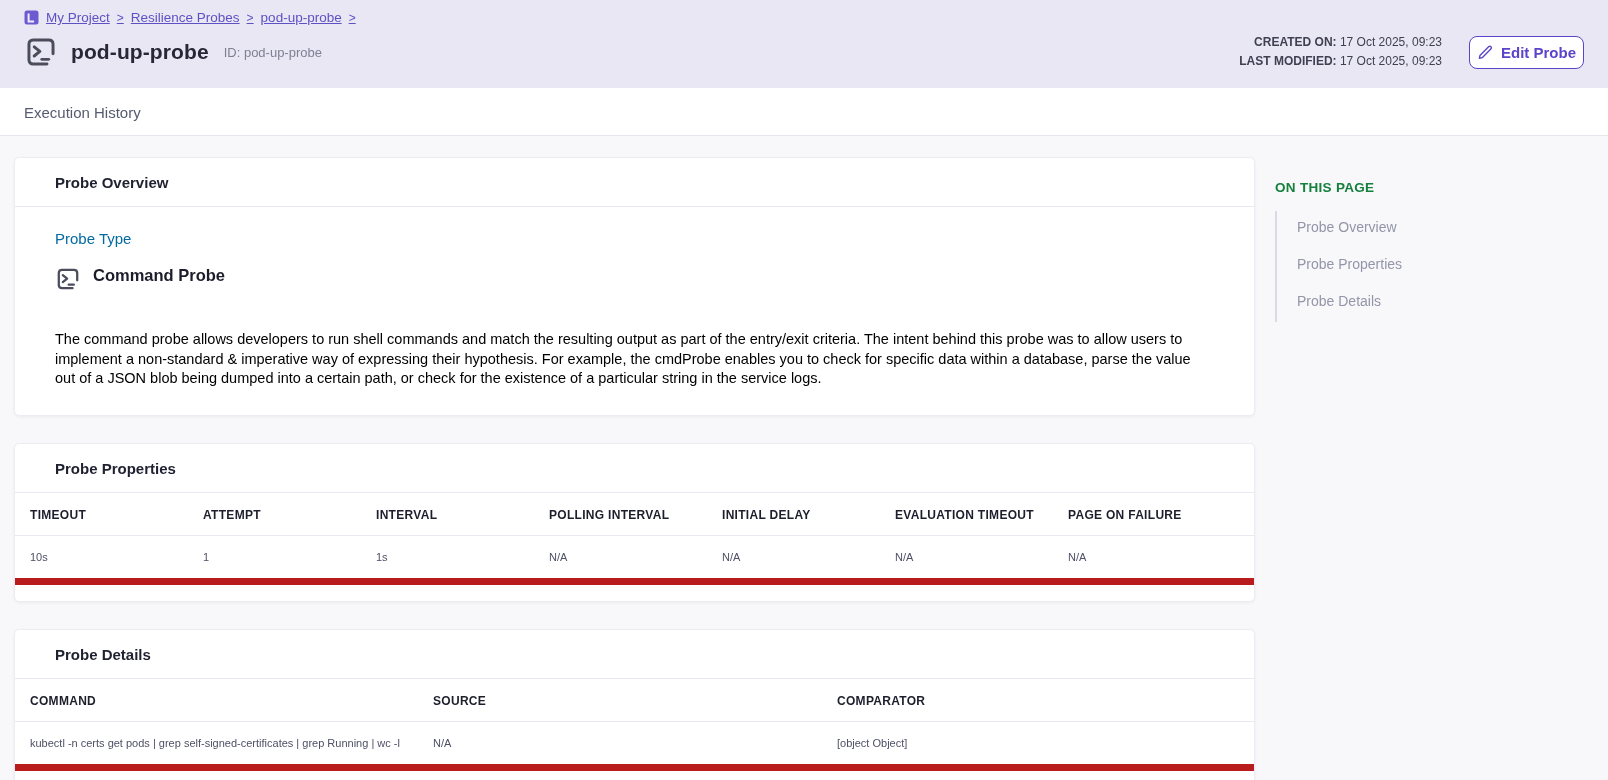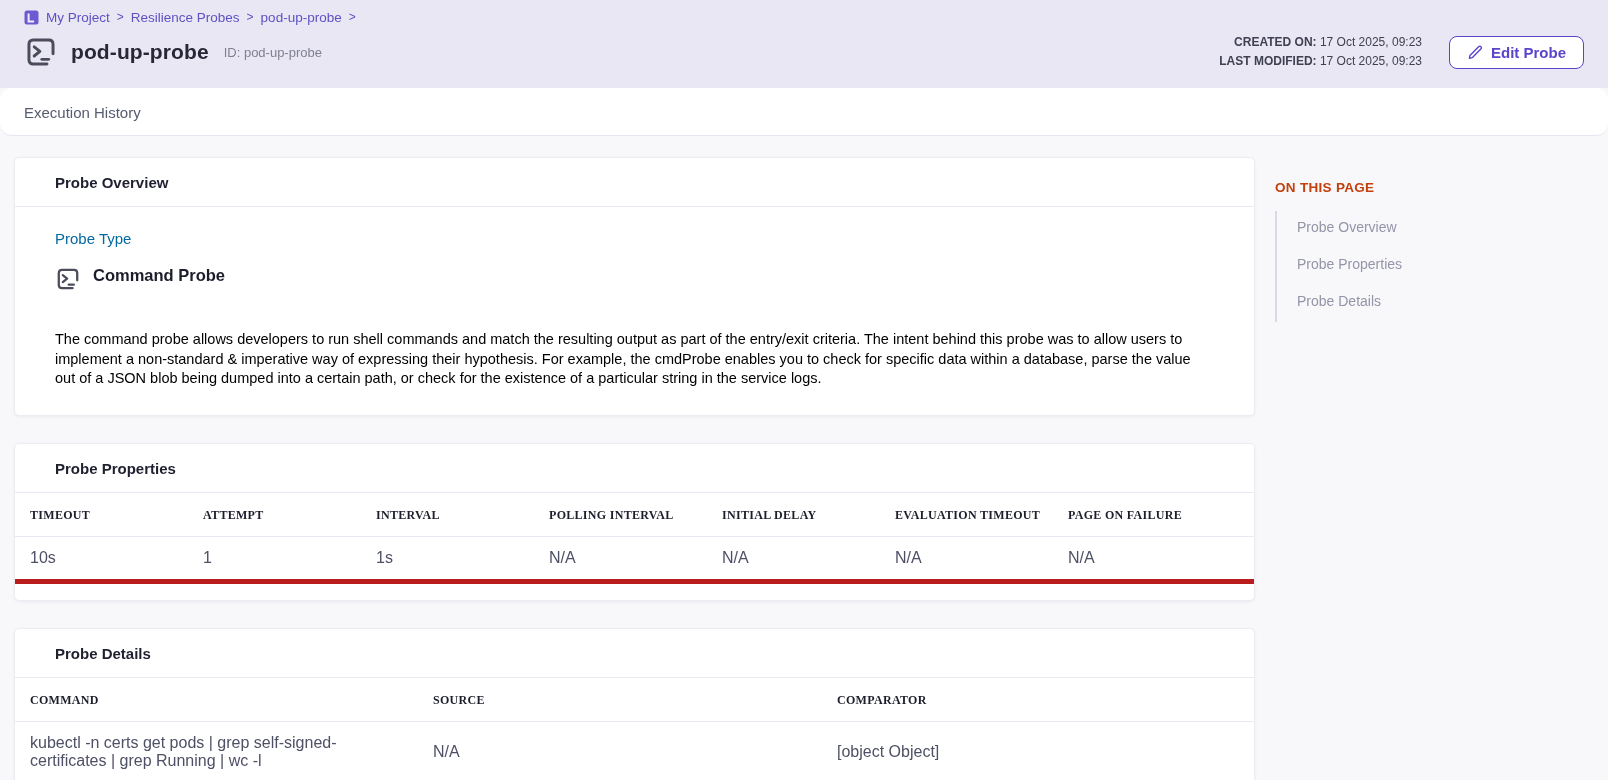--- a/index.html
+++ b/index.html
@@ -11,24 +11,26 @@
   }
 
   
   .topbar {
     height: 88px;
     background: #eae7f4;
     padding: 10px 24px 0 24px;
   }
   .breadcrumb {
     display: flex;
+    align-items: center;
     gap: 7px;
     font-size: 13.5px;
     color: #5d52c4;
     font-weight: 500;
+    text-decoration: underline;
   }
   .bc-icon { display: inline-flex; width: 15px; height: 15px; }
   .breadcrumb a { color: #5d52c4; text-decoration: none; cursor: pointer; }
   .bc-sep { color: #5d52c4; font-size: 12px; }
 
   .title-row {
     display: flex;
     align-items: center;
     margin-top: 8px;
     gap: 13px;
@@ -49,41 +51,40 @@
     line-height: 19px;
     margin-right: 14px;
     white-space: nowrap;
   }
   .meta-label { font-weight: 700; }
   .edit-btn {
     display: inline-flex;
     align-items: center;
     gap: 8px;
     height: 33px;
-    padding: 0 17px;
+    padding: 0 7px;
     background: #ffffff;
     border: 1.5px solid #5b44ca;
     border-radius: 8px;
     color: #5b44ca;
     font-family: inherit;
     font-size: 15px;
     font-weight: 700;
     cursor: pointer;
   }
   .edit-btn svg { flex-shrink: 0; }
 
   
   .tabs {
     height: 48px;
     background: #ffffff;
     border-bottom: 1px solid #e6e7ee;
     display: flex;
     gap: 20px;
     padding-left: 24px;
-    border-radius: 12px;
   }
   .tab {
     display: flex;
     align-items: center;
     font-size: 15px;
     color: #565b6f;
     font-weight: 500;
     cursor: pointer;
     border-bottom: 3px solid transparent;
     padding-top: 3px;
@@ -125,40 +126,39 @@
   table { width: 100%; border-collapse: collapse; table-layout: fixed; }
   th {
     text-align: left;
     font-size: 12px;
     font-weight: 700;
     color: #1d1e2c;
     letter-spacing: 0.3px;
     padding: 15px 8px 13px 15px;
     border-bottom: 1px solid #e9eaf1;
     white-space: nowrap;
-    font-family: Liberation Serif, serif;
   }
   td {
-    font-size: 16px;
+    font-size: 11px;
     color: #4e5065;
     padding: 12px 8px 12px 15px;
-    border-bottom: 5px solid #b91c1c;
+    border-bottom: 7px solid #b91c1c;
     vertical-align: middle;
     line-height: 18px;
   }
   .cmd-val { display: block; max-width: 372px; }
   .footer-space-sm { height: 16px; }
   .footer-space-lg { height: 21px; }
 
   
   .toc { margin-left: 20px; padding-top: 23px; }
   .toc-title {
     font-size: 13.5px;
     font-weight: 700;
-    color: #c2410c;
+    color: #15803d;
     letter-spacing: 0.3px;
   }
   .toc ul {
     list-style: none;
     margin-top: 16px;
     border-left: 2px solid #d9dae6;
     padding-left: 20px;
   }
   .toc li {
     font-size: 14px;

